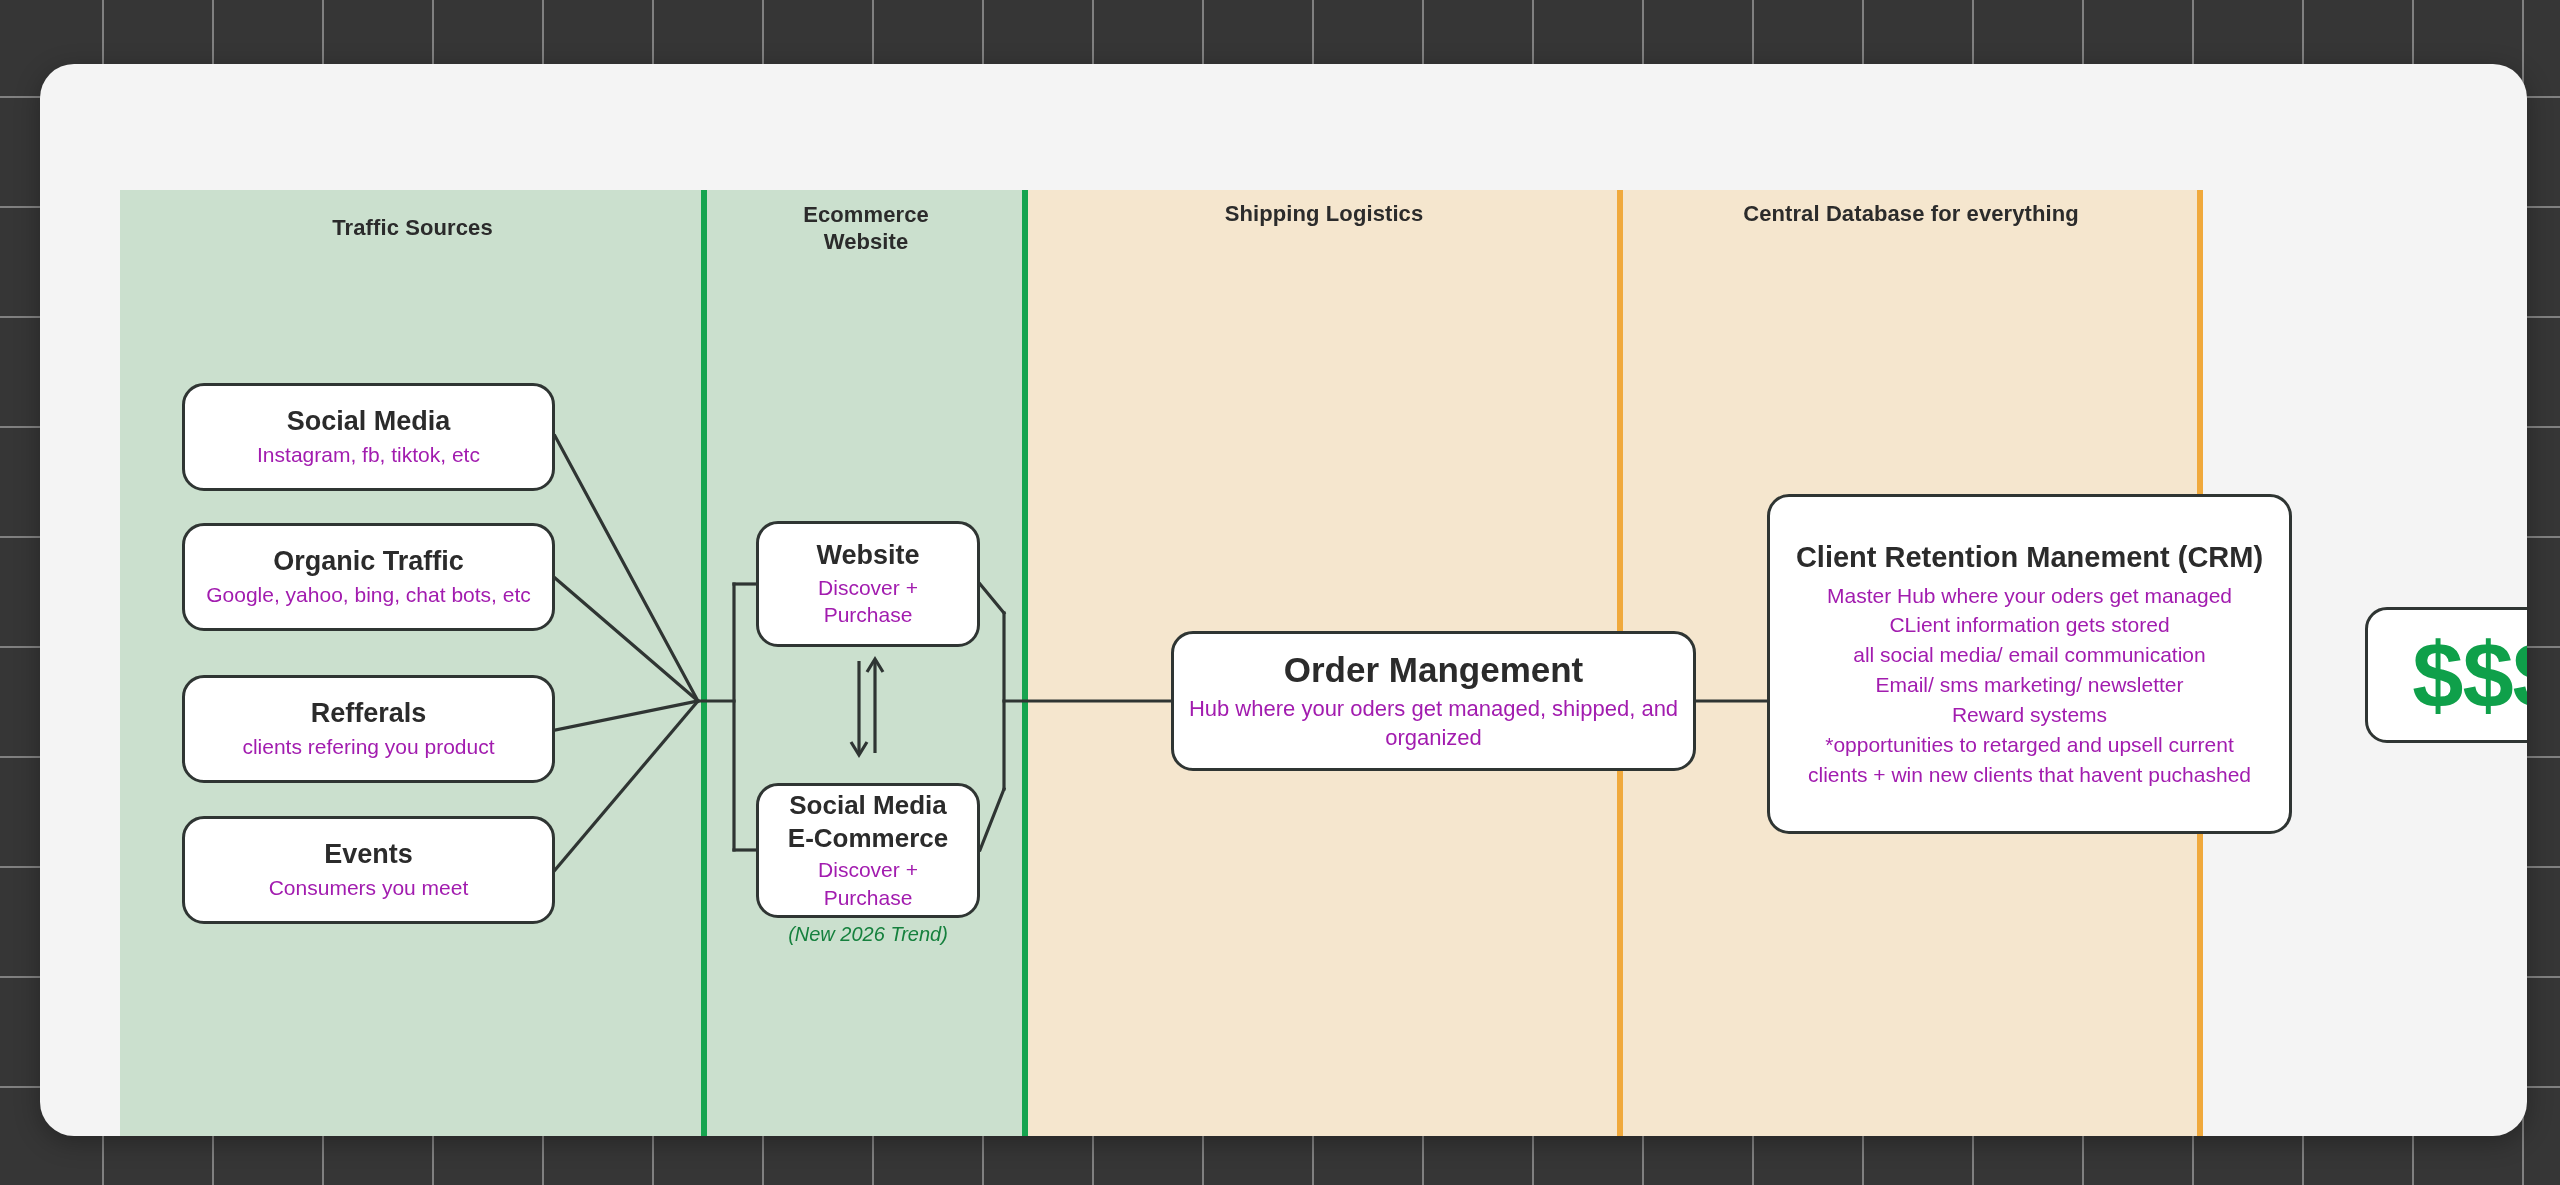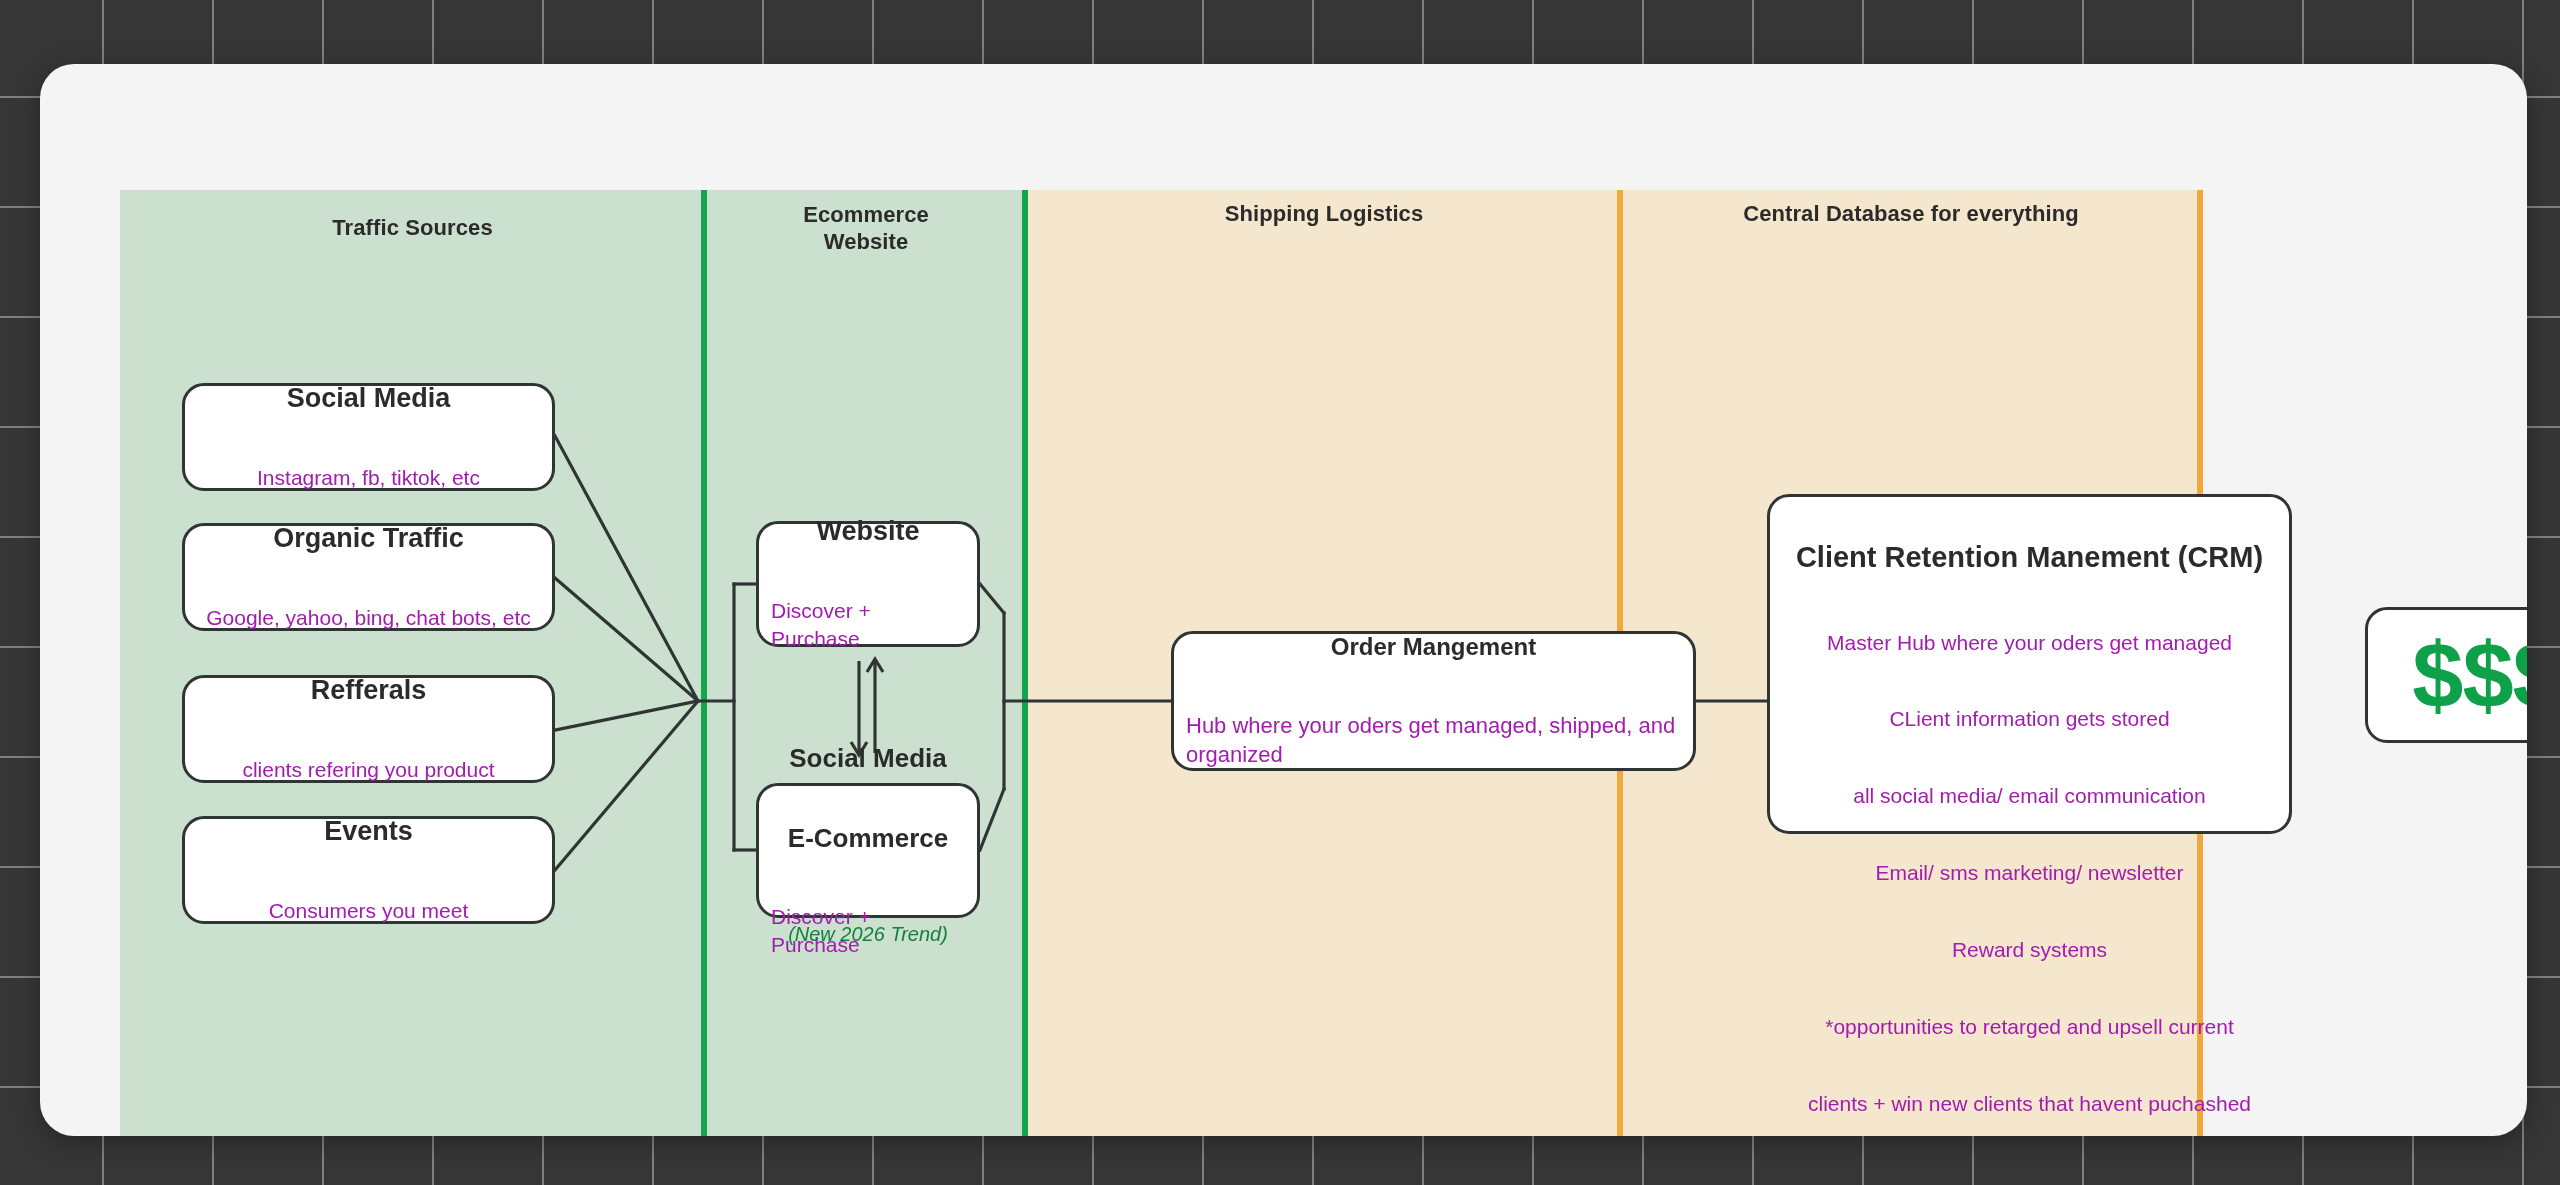--- a/index.html
+++ b/index.html
@@ -80,23 +80,23 @@
   
   .node {
     position: absolute;
     background: #ffffff;
     border: 3.2px solid #2f3533;
     border-radius: 22px;
     display: flex;
     flex-direction: column;
     align-items: center;
     justify-content: center;
+    text-align: center;
     padding: 6px 12px;
     color: #2b2b2b;
-    gap: 47px;
   }
   .node .t {
     font-weight: bold;
     font-size: 27px;
     line-height: 1.16;
     margin-bottom: 3px;
   }
   .node .s {
     font-size: 21px;
     line-height: 1.3;
@@ -119,21 +119,21 @@
     position: absolute;
     left: 636px; top: 800px; width: 224px;
     text-align: center;
     font-style: italic;
     font-size: 20px;
     color: #15803d;
   }
 
   
   .n-order { left: 1051px; top: 508px; width: 525px; height: 140px; }
-  .n-order .t { font-size: 24px; margin-bottom: 5px; }
+  .n-order .t { font-size: 35px; margin-bottom: 5px; }
   .n-order .s { font-size: 22px; }
 
   
   .n-crm {
     left: 1647px; top: 371px; width: 525px; height: 340px;
     justify-content: flex-start;
     padding-top: 44px;
   }
   .n-crm .t { font-size: 29px; margin-bottom: 6px; }
   .n-crm .s { font-size: 21px; line-height: 1.42; }

